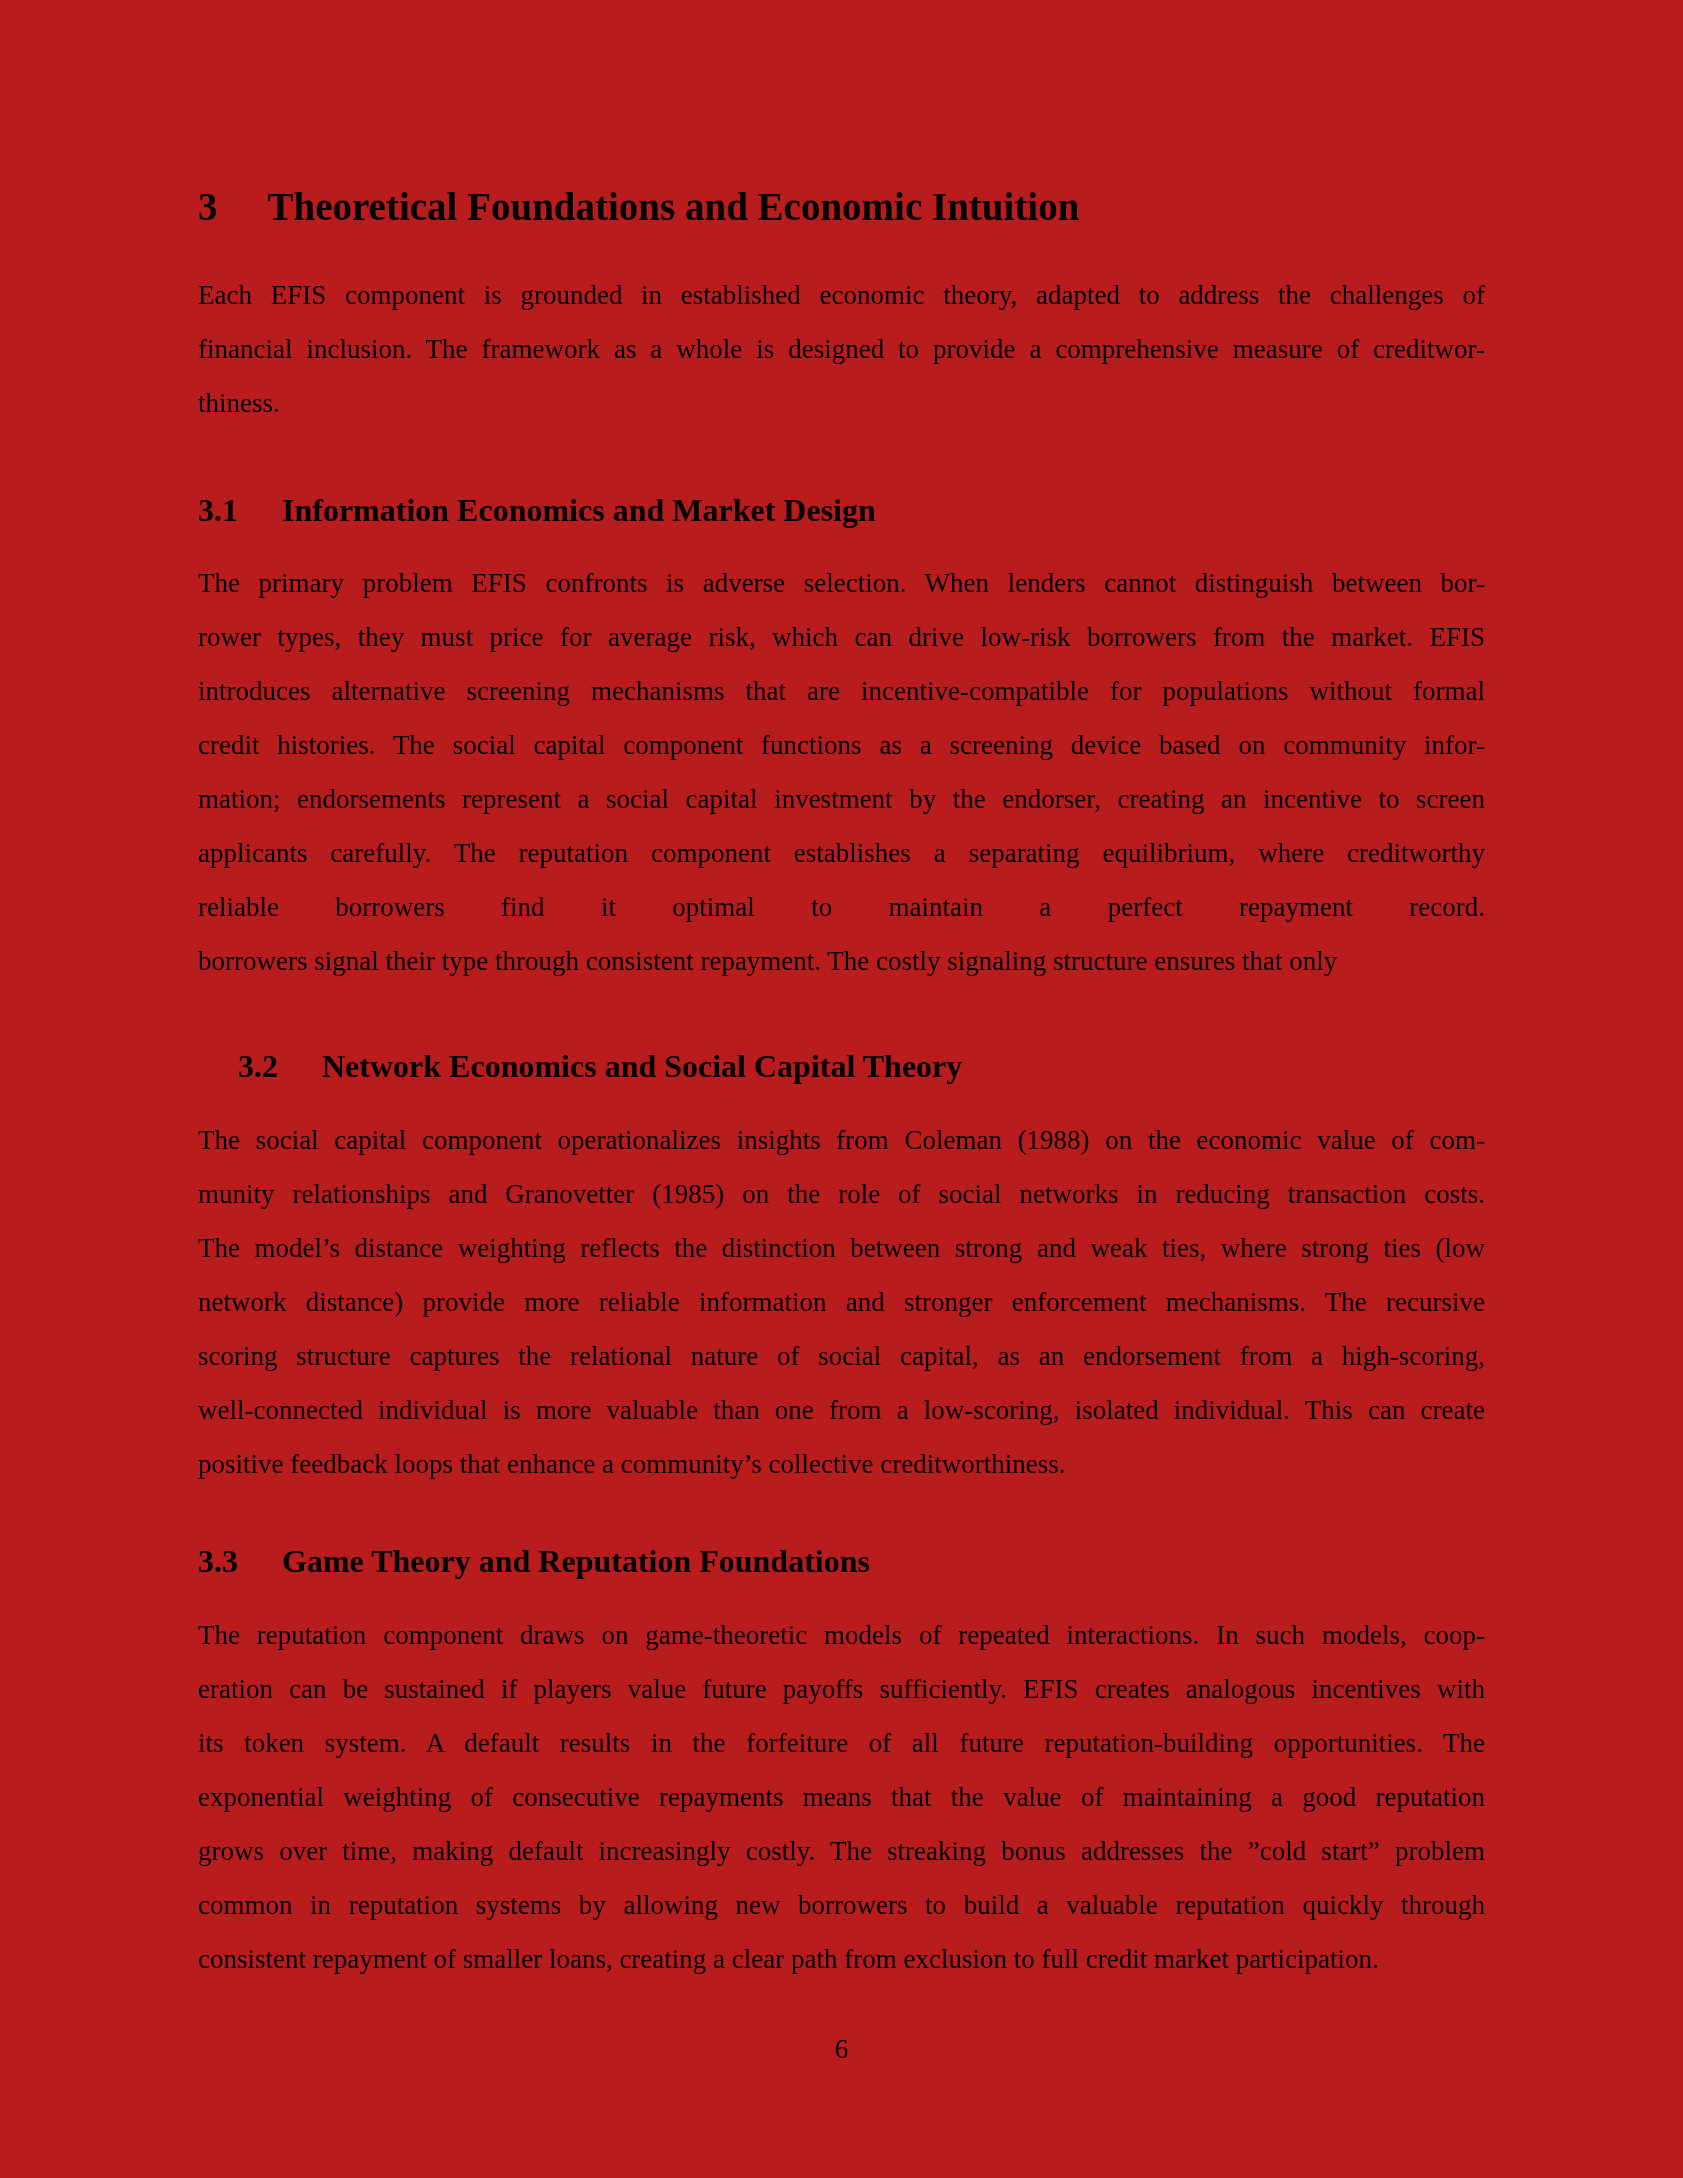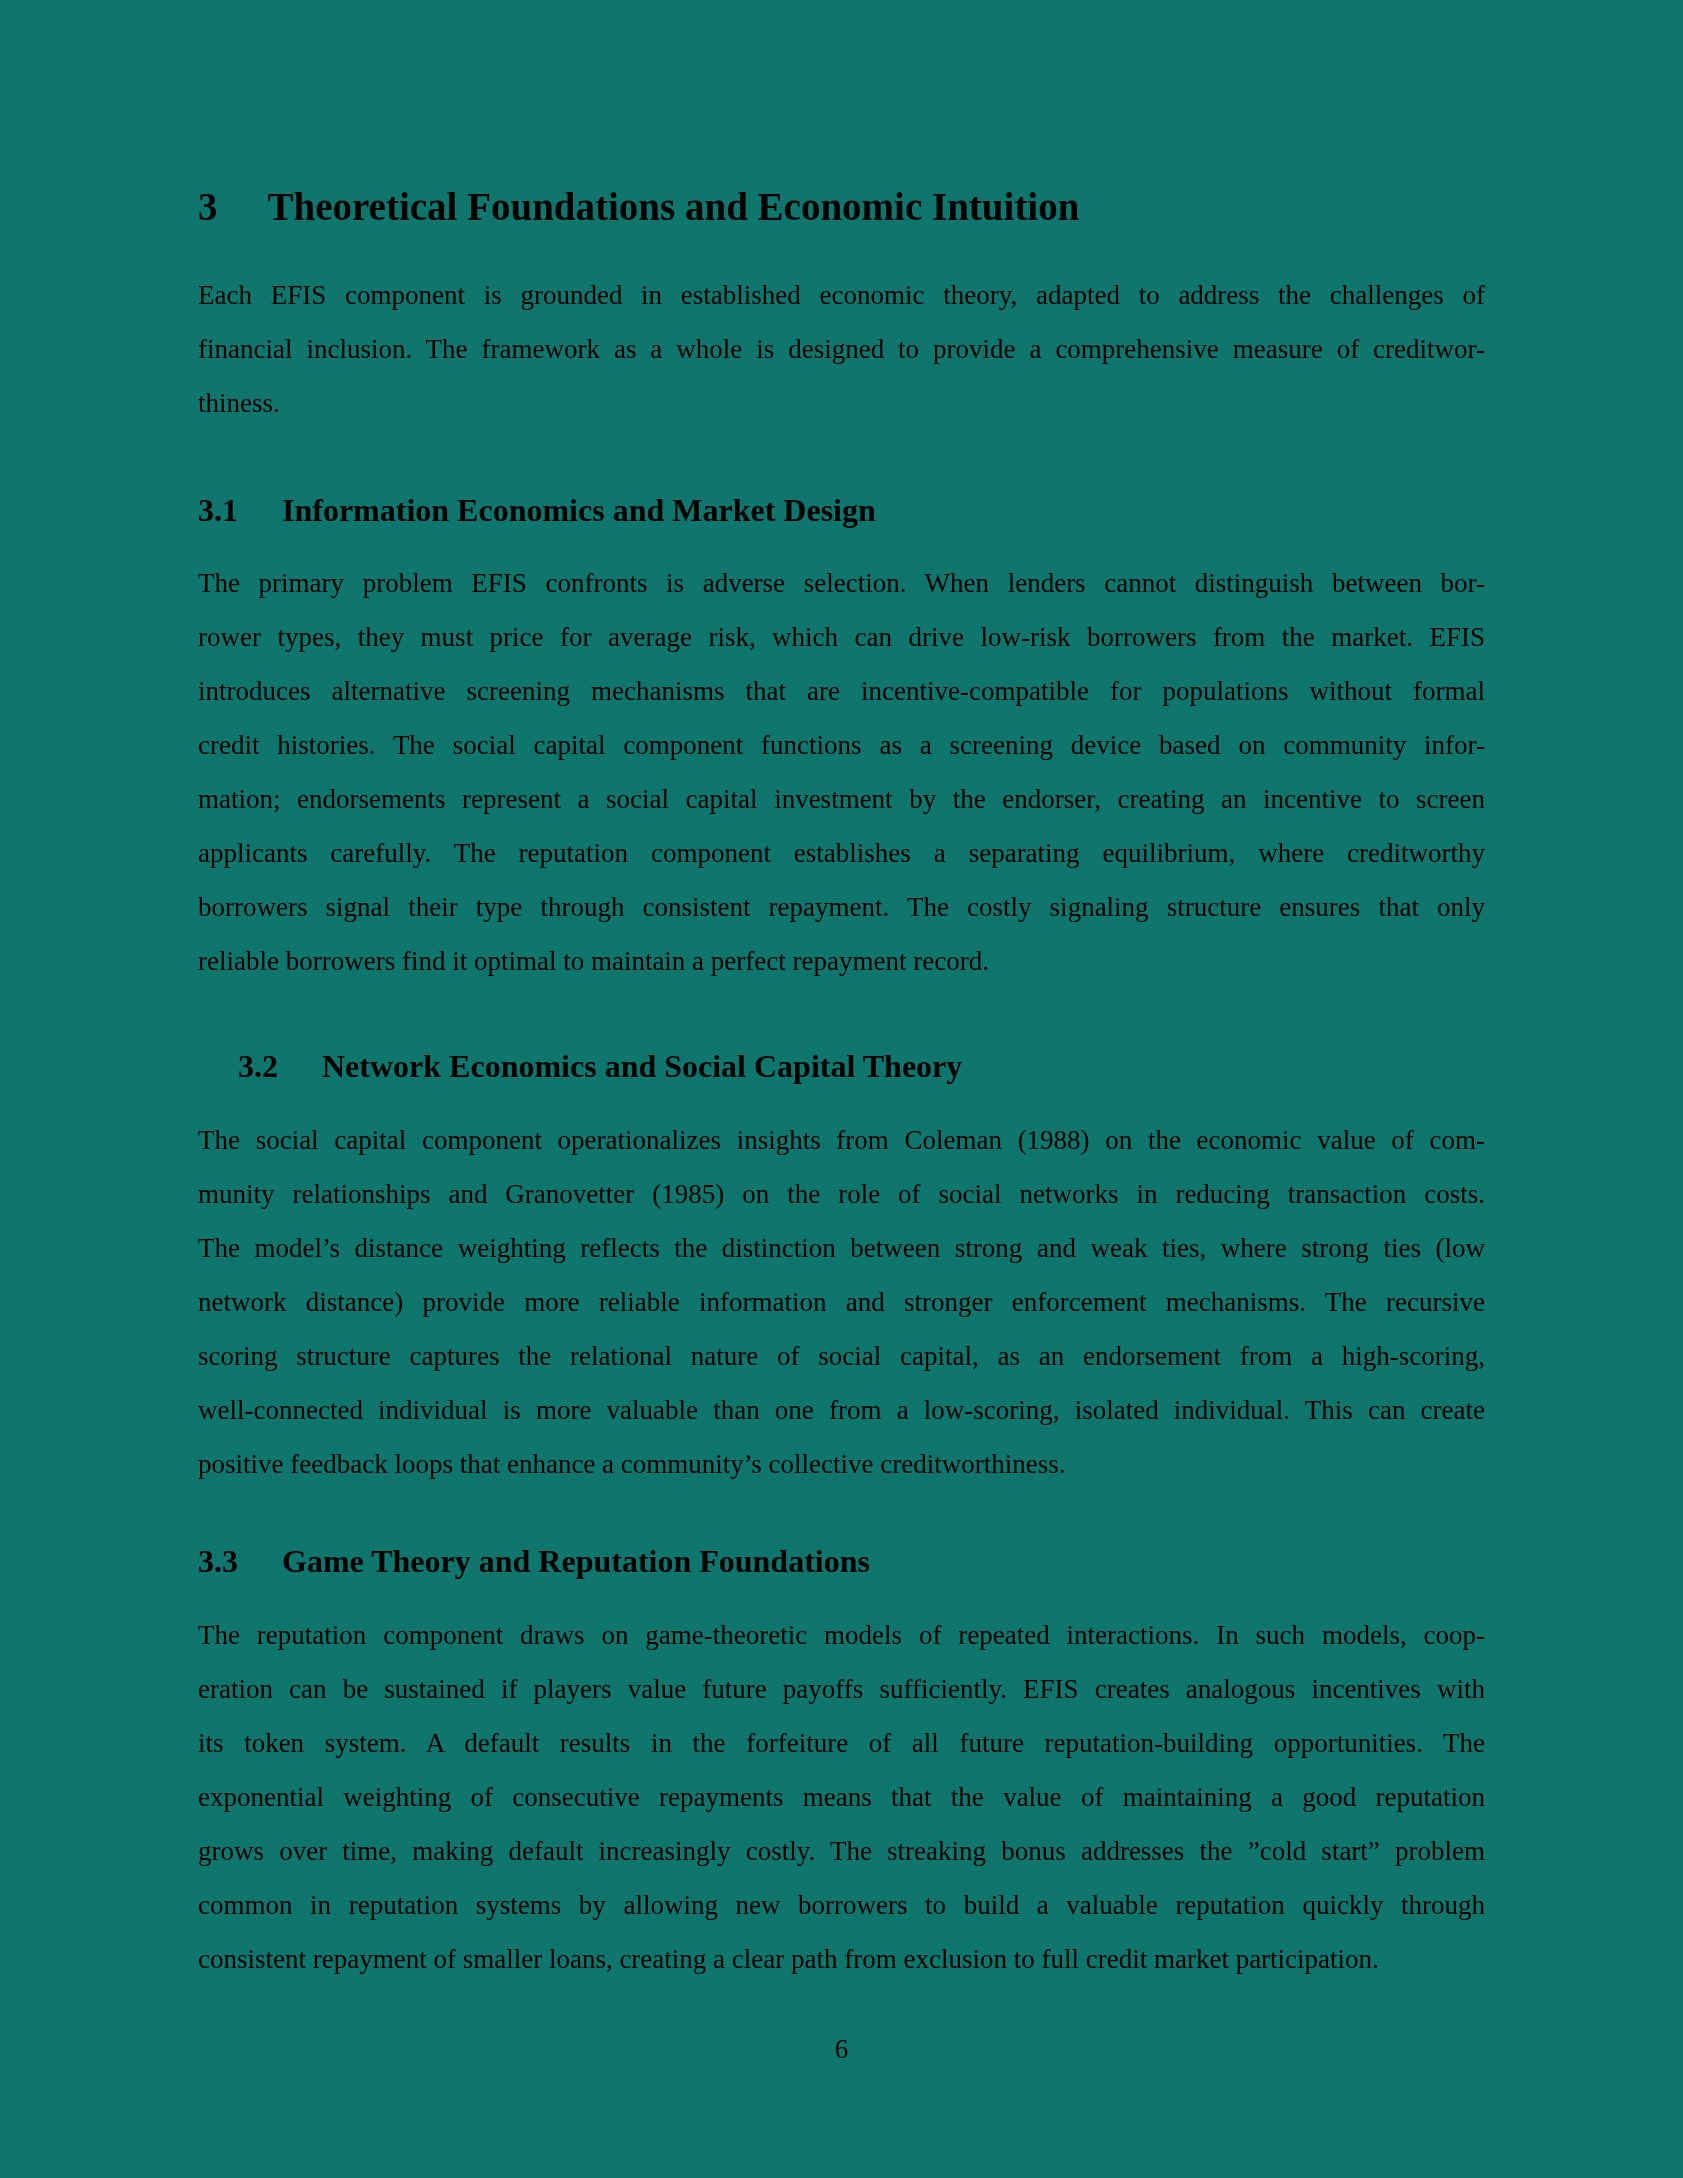--- a/index.html
+++ b/index.html
@@ -4,21 +4,21 @@
 <style>
   html, body {
     margin: 0;
     padding: 0;
     background: #ffffff;
   }
   .page {
     position: relative;
     width: 1683px;
     height: 2178px;
-    background: #0f766e;
+    background: #b91c1c;
     color: #000000;
     font-family: "Liberation Serif", "DejaVu Serif", serif;
     overflow: hidden;
   }
   .sec-title {
     position: absolute;
     left: 198px;
     width: 1287px;
     margin: 0;
     font-size: 39px;
@@ -90,22 +90,22 @@
     <span class="num">3.1</span><span>Information Economics and Market Design</span>
   </h2>
 
   <div class="para" id="para-3-1">
       <div class="line">The primary problem EFIS confronts is adverse selection. When lenders cannot distinguish between bor-</div>
       <div class="line">rower types, they must price for average risk, which can drive low-risk borrowers from the market. EFIS</div>
       <div class="line">introduces alternative screening mechanisms that are incentive-compatible for populations without formal</div>
       <div class="line">credit histories. The social capital component functions as a screening device based on community infor-</div>
       <div class="line">mation; endorsements represent a social capital investment by the endorser, creating an incentive to screen</div>
       <div class="line">applicants carefully. The reputation component establishes a separating equilibrium, where creditworthy</div>
+      <div class="line">reliable borrowers find it optimal to maintain a perfect repayment record.</div>
       <div class="line">borrowers signal their type through consistent repayment. The costly signaling structure ensures that only</div>
-      <div class="line">reliable borrowers find it optimal to maintain a perfect repayment record.</div>
     </div>
 
   <h2 class="subsec-title" id="heading-3-2">
     <span class="num">3.2</span><span>Network Economics and Social Capital Theory</span>
   </h2>
 
   <div class="para" id="para-3-2">
       <div class="line">The social capital component operationalizes insights from Coleman (1988) on the economic value of com-</div>
       <div class="line">munity relationships and Granovetter (1985) on the role of social networks in reducing transaction costs.</div>
       <div class="line">The model’s distance weighting reflects the distinction between strong and weak ties, where strong ties (low</div>

